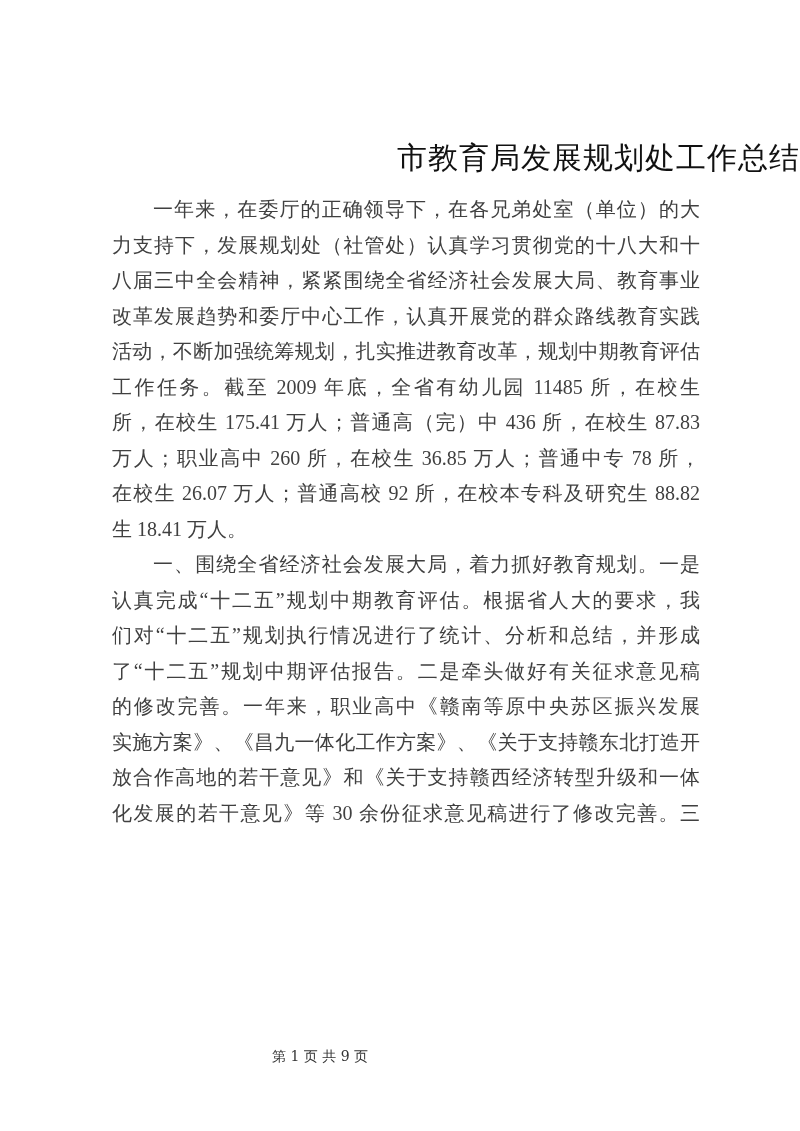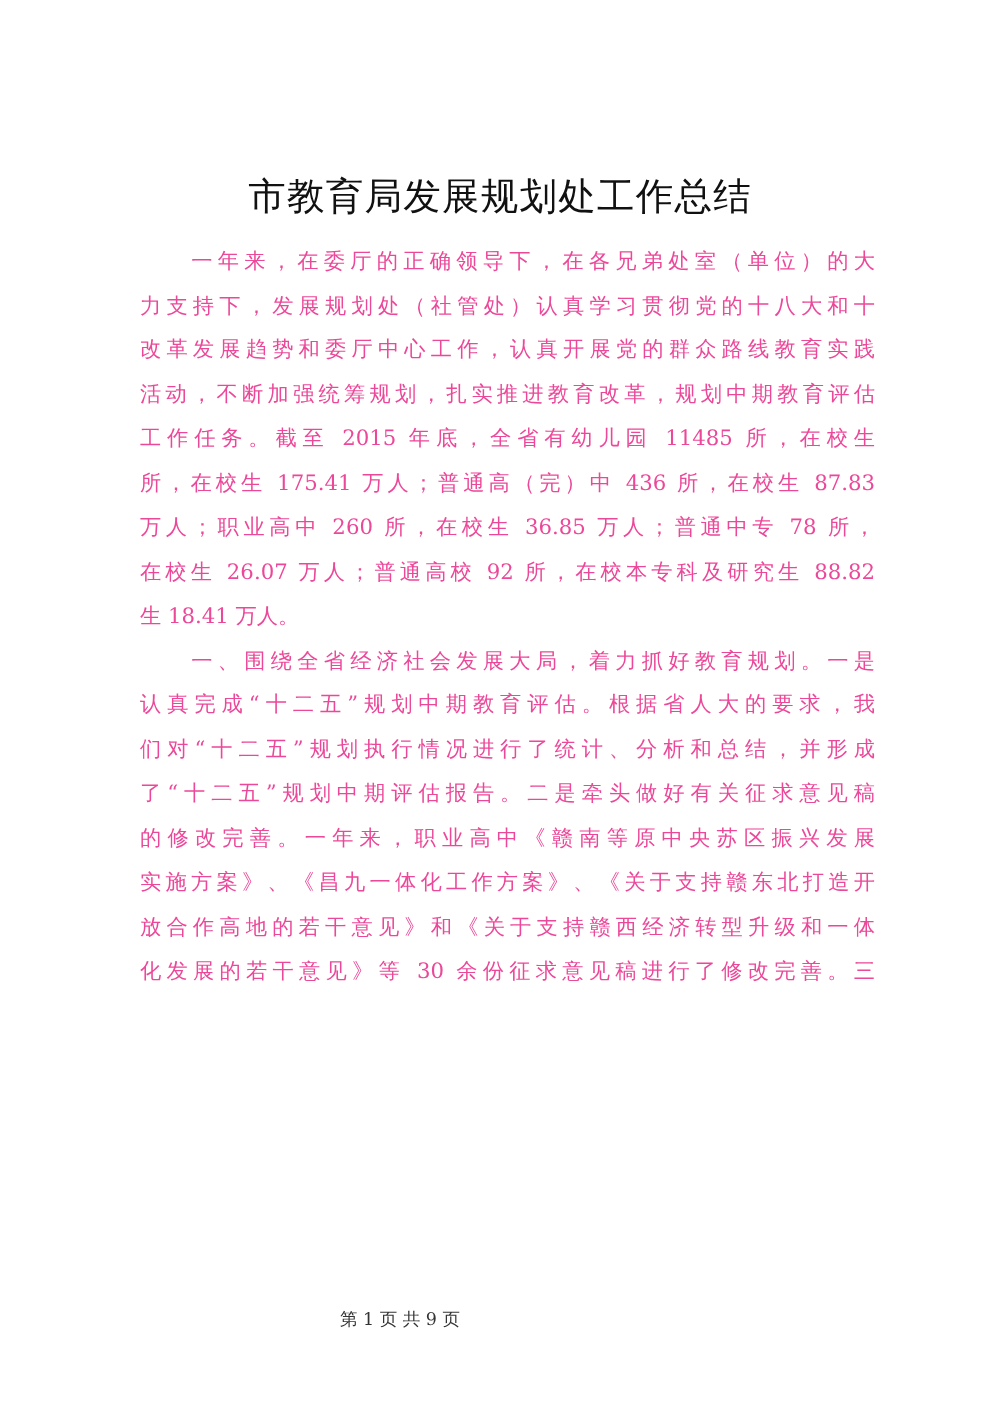--- a/index.html
+++ b/index.html
@@ -20,44 +20,45 @@
     left: 0; top: 0;
     width: 800px;
     height: 1131px;
     background: #ffffff;
   }
   .title {
     position: absolute;
     left: 0;
     width: 800px;
     top: 136px;
-    text-align: center;
+    text-align: right;
     font-family: "DejaVu Sans", "Liberation Sans", sans-serif;
     font-size: 30px;
     line-height: 44px;
     letter-spacing: 1px;
     color: #111111;
     margin: 0;
     font-weight: normal;
   }
   .body {
     position: absolute;
     left: 112px;
     width: 588px;
     top: 192px;
   }
   .line {
     display: block;
     height: 35.5px;
     line-height: 35.5px;
-    font-size: 17px;
+    font-size: 20px;
     white-space: nowrap;
     text-align: justify;
     text-align-last: justify;
-    color: #ec4899;
+    color: #404040;
+    font-family: Liberation Serif, serif;
   }
   .line.last {
     text-align-last: left;
   }
   .line.indent {
     padding-left: 41px;
   }
   .para {
     margin: 0;
     padding: 0;
@@ -76,23 +77,24 @@
 </head>
 <body>
 
 <div class="page">
   <h1 class="title">市教育局发展规划处工作总结</h1>
 
   <div class="body">
     <div class="para">
       <span class="line indent">一年来，在委厅的正确领导下，在各兄弟处室（单位）的大</span>
       <span class="line">力支持下，发展规划处（社管处）认真学习贯彻党的十八大和十</span>
+      <span class="line">八届三中全会精神，紧紧围绕全省经济社会发展大局、教育事业</span>
       <span class="line">改革发展趋势和委厅中心工作，认真开展党的群众路线教育实践</span>
       <span class="line">活动，不断加强统筹规划，扎实推进教育改革，规划中期教育评估</span>
-      <span class="line">工作任务。截至 2015 年底，全省有幼儿园 11485 所，在校生</span>
+      <span class="line">工作任务。截至 2009 年底，全省有幼儿园 11485 所，在校生</span>
       <span class="line">所，在校生 175.41 万人；普通高（完）中 436 所，在校生 87.83</span>
       <span class="line">万人；职业高中 260 所，在校生 36.85 万人；普通中专 78 所，</span>
       <span class="line">在校生 26.07 万人；普通高校 92 所，在校本专科及研究生 88.82</span>
       <span class="line last">生 18.41 万人。</span>
     </div>
 
     <div class="para">
       <span class="line indent">一、围绕全省经济社会发展大局，着力抓好教育规划。一是</span>
       <span class="line">认真完成“十二五”规划中期教育评估。根据省人大的要求，我</span>
       <span class="line">们对“十二五”规划执行情况进行了统计、分析和总结，并形成</span>

